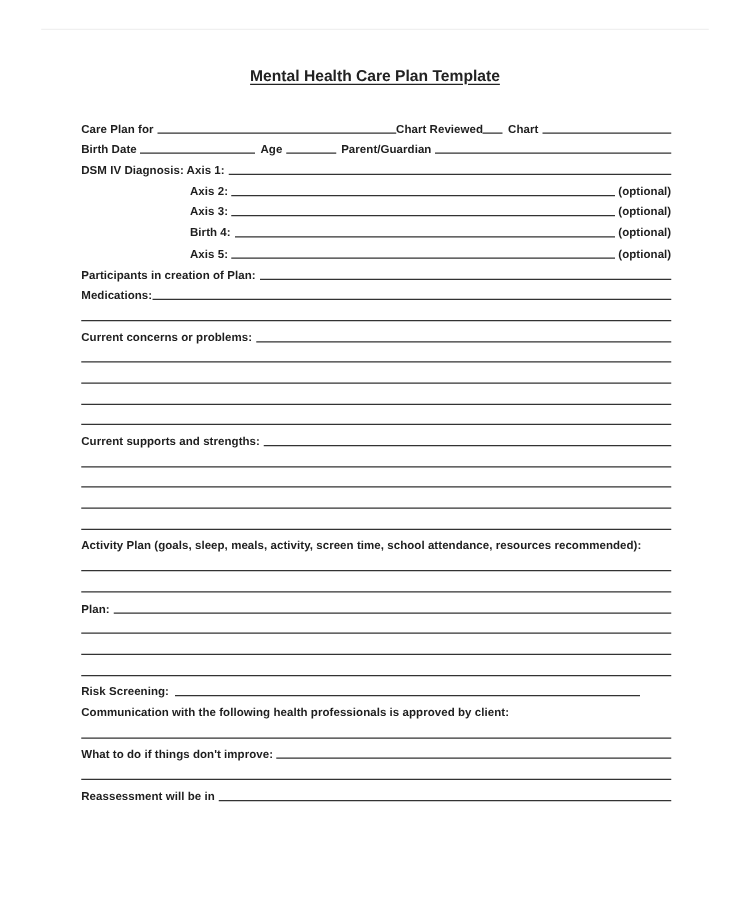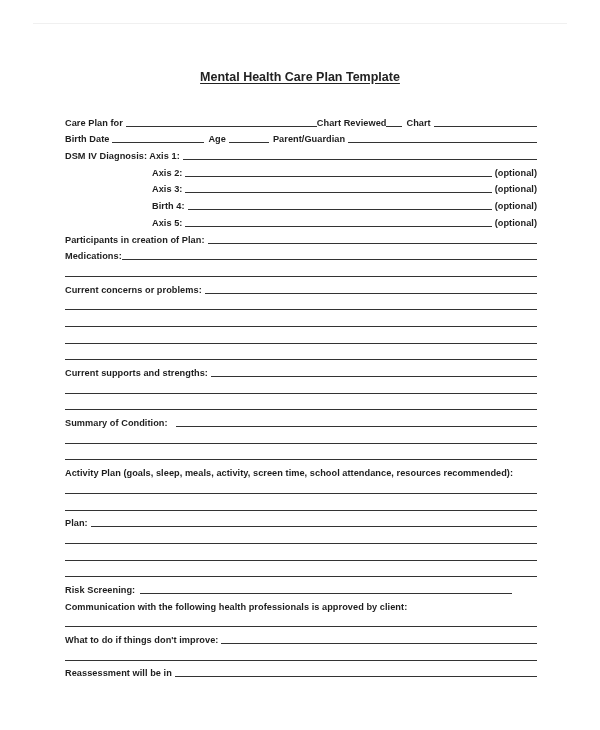--- a/index.html
+++ b/index.html
@@ -25,30 +25,29 @@
     }
     .title {
       position: absolute;
       left: 0;
       width: 600px;
       top: 54px;
       text-align: center;
       font-size: 12.5px;
       font-weight: bold;
       color: #222;
-      margin-top: 16px;
     }
     .title span {
       text-decoration: underline;
       text-underline-offset: 2px;
     }
     .form {
       position: absolute;
       left: 65px;
-      top: 112px;
+      top: 92px;
       width: 472px;
       text-align: center;
     }
     .row {
       height: 16.7px;
       display: flex;
       align-items: flex-end;
       font-size: 9.2px;
       font-weight: bold;
       color: #1e1e1e;
@@ -182,24 +181,20 @@
     <span class="lbl">Current supports and strengths:</span>
     <span class="line"></span>
   </div>
   <div class="row blank">
     <span class="line"></span>
   </div>
   <div class="row blank">
     <span class="line"></span>
   </div>
 
-  <div class="row">
-    <span class="lbl">Summary of Condition:</span>
-    <span class="line" style="margin-left:8px"></span>
-  </div>
   <div class="row blank">
     <span class="line"></span>
   </div>
   <div class="row blank">
     <span class="line"></span>
   </div>
 
   <div class="row">
     <span class="lbl">Activity Plan (goals, sleep, meals, activity, screen time, school attendance, resources recommended):</span>
   </div>

